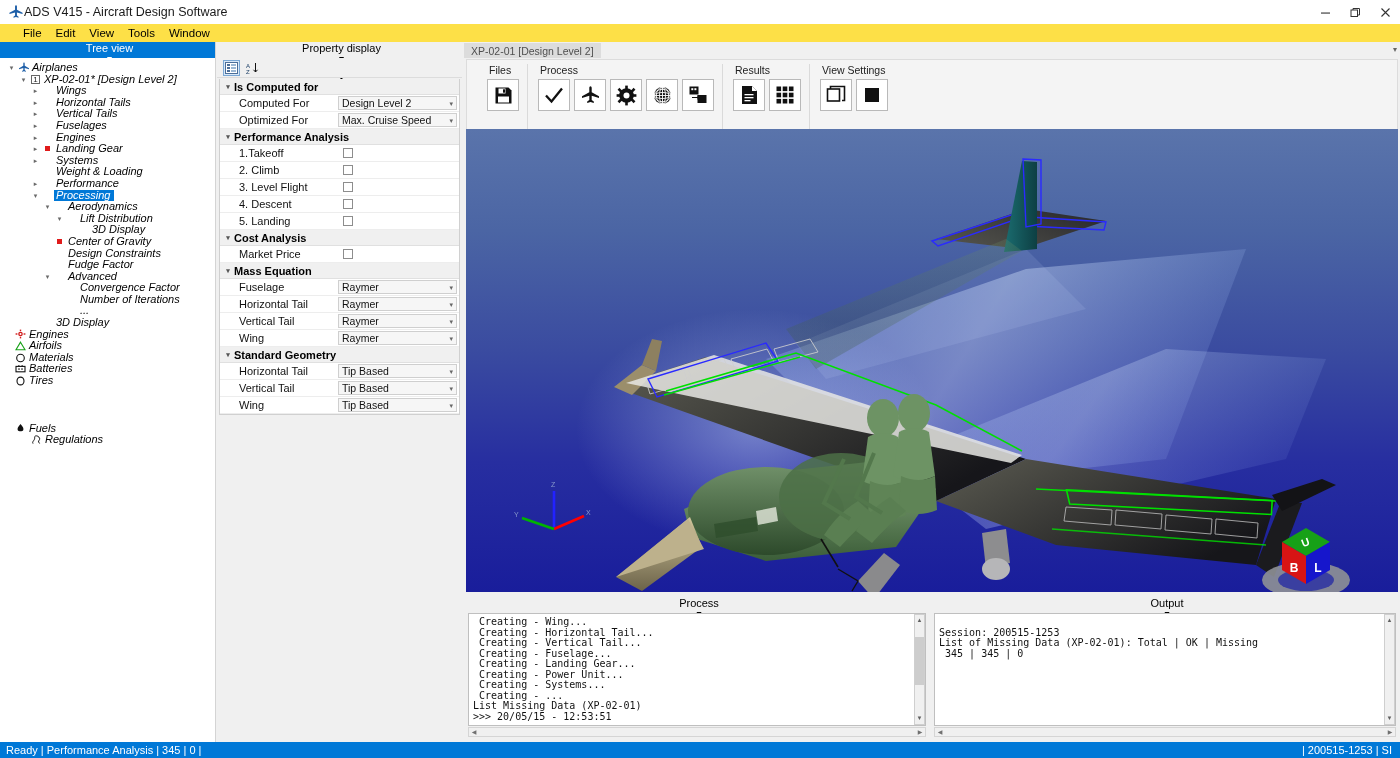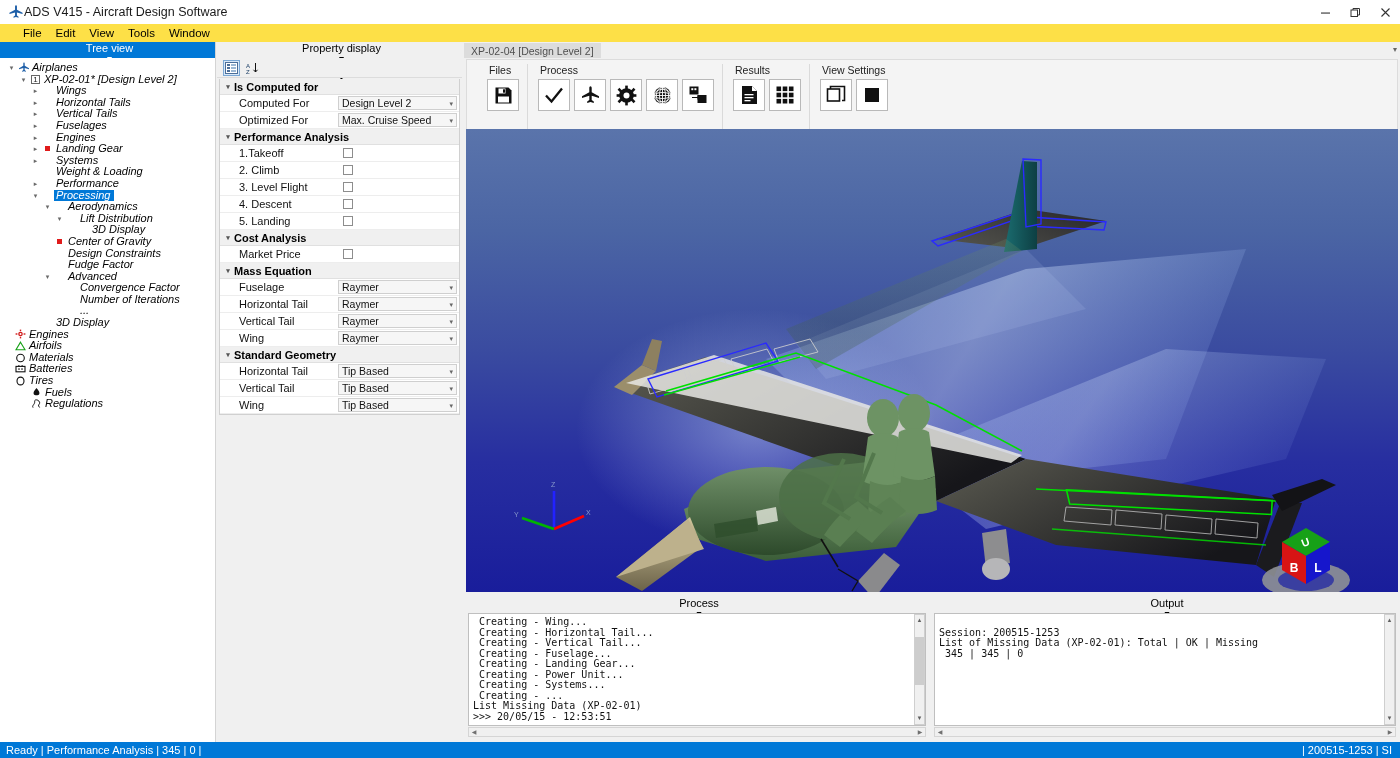--- a/index.html
+++ b/index.html
@@ -365,21 +365,21 @@
         </div>
         <div class="tnode" style="padding-left: 0px;">
           <span style="flex: 0 0 14px;"></span>
           <span class="tree-icon">
             <svg width="11" height="10" viewBox="0 0 11 10">
               <ellipse cx="5.5" cy="5" rx="3.5" ry="3.9" fill="none" stroke="#111" stroke-width="1.1"></ellipse>
             </svg>
           </span>
           <span class="tlabel">Tires</span>
         </div>
-        <div class="tnode" style="padding-left: 16px;">
+        <div class="tnode" style="padding-left: 0px; margin-top: 36px;">
           <span style="flex: 0 0 14px;"></span>
           <span class="tree-icon">
             <svg width="11" height="10" viewBox="0 0 11 10">
               <path d="M5.5 1 C3 4 2 5.5 2.8 7.2 C3.5 8.7 7.5 8.7 8.2 7.2 C9 5.5 8 4 5.5 1 Z" fill="#111"></path>
             </svg>
           </span>
           <span class="tlabel">Fuels</span>
         </div>
         <div class="tnode" style="padding-left: 16px;">
           <span style="flex: 0 0 14px;"></span>
@@ -558,21 +558,21 @@
               <span class="carr">▾</span>
             </div>
           </div>
         </div>
       </div>
   </div>
 
   <div class="doc-area">
 
     <div class="doc-tabstrip">
-      <div class="doc-tab">XP-02-04 [Design Level 2]</div>
+      <div class="doc-tab">XP-02-01 [Design Level 2]</div>
       <span class="doc-collapse">▾</span>
     </div>
 
     <div class="ribbon">
       <div class="rb-groups">
 
         <div class="rb-group">
           <div class="rb-label">Files</div>
           <div class="rb-btns">
             <div class="rb-btn">

